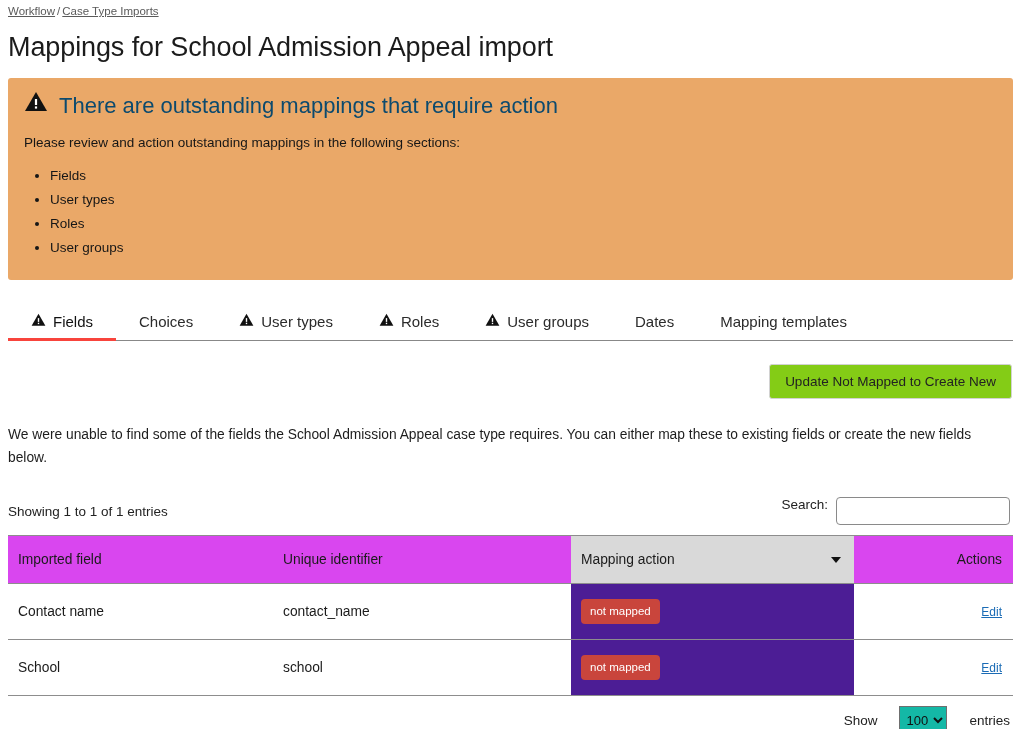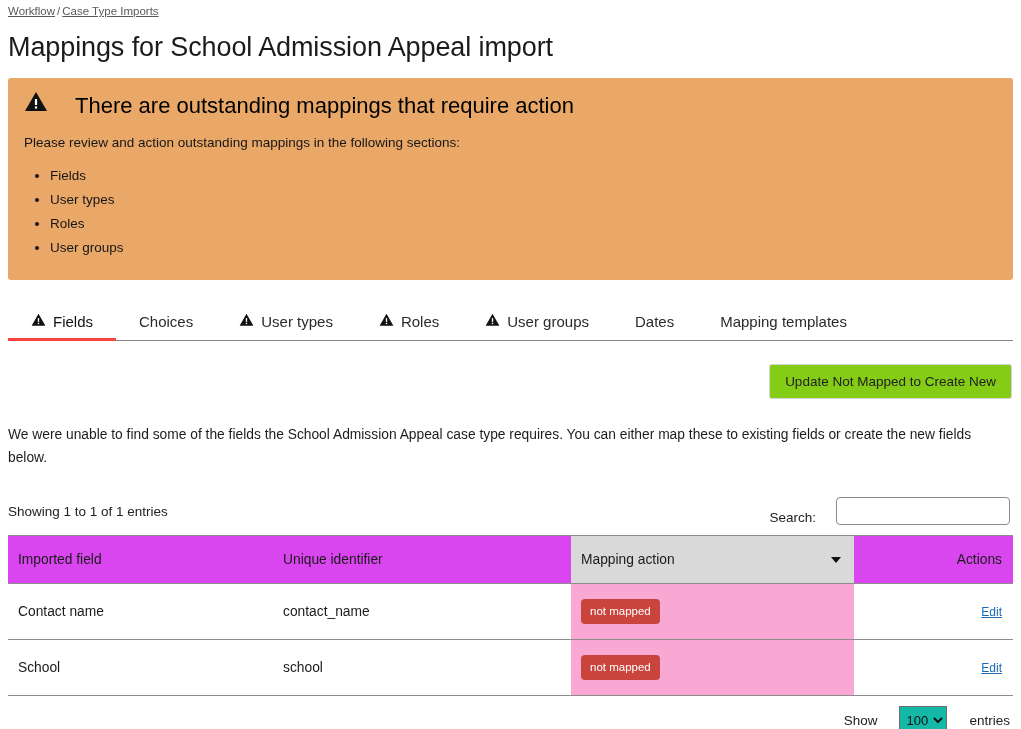--- a/index.html
+++ b/index.html
@@ -25,22 +25,22 @@
   }
 
   
   .banner {
     margin-top: 14px;
     background: #eaa868;
     border-radius: 3px;
     padding: 13px 16px 20px 16px;
   }
   .banner-head {
-    display: flex; align-items: center; gap: 27px;
-    font-size: 22px; color: #000000; line-height: 28px;
+    display: flex; align-items: center; gap: 11px;
+    font-size: 22px; color: #0c4a6e; line-height: 28px;
   }
   .tri { display: inline-block; }
   .banner-sub { font-size: 13.5px; color: #161616; margin-top: 14px; line-height: 18px; }
   .banner-list { margin: 12px 0 0 0; padding-left: 26px; }
   .banner-list li { font-size: 13.5px; color: #161616; line-height: 24px; }
 
   
   .tabs {
     display: flex; align-items: flex-end;
     margin-top: 19px;
@@ -73,21 +73,21 @@
     font-size: 13.8px; line-height: 23px; color: #1d1d1d;
     margin-top: 24px; max-width: 1000px;
   }
 
   
   .table-controls {
     display: flex; align-items: center; justify-content: space-between;
     margin-top: 27px; height: 30px;
   }
   .showing { font-size: 13.5px; color: #222; }
-  .search-wrap { display: flex; align-items: flex-end; gap: 20px; padding-right: 3px; }
+  .search-wrap { display: flex; align-items: flex-start; gap: 8px; padding-right: 3px; }
   .search-label { font-size: 13.5px; color: #222; }
   .search-input {
     width: 174px; height: 28px; border: 1px solid #8a8a8a; border-radius: 4px;
     font-size: 13px; padding: 0 6px; font-family: "Liberation Sans", sans-serif;
     background: #fff; color: #222; outline: none;
   }
 
   
   table { width: 100%; border-collapse: collapse; margin-top: 9px; table-layout: fixed; }
   thead th {
@@ -100,21 +100,21 @@
   thead th.actions-col { text-align: right; padding-right: 11px; }
   .sort-caret {
     position: absolute; right: 13px; top: 50%; transform: translateY(-50%);
     width: 0; height: 0; border-left: 5px solid transparent;
     border-right: 5px solid transparent; border-top: 6px solid #111;
   }
   tbody td {
     font-size: 13.8px; color: #1b1b1b; padding: 15px 10px;
     border-bottom: 1px solid #8d8d8d; height: 54px; vertical-align: middle;
   }
-  tbody td.sorted-cell { background: #f9a8d4; }
+  tbody td.sorted-cell { background: #4c1d95; }
   tbody td.actions-cell { text-align: right; padding-right: 11px; }
   .badge {
     display: inline-block; background: #c9453c; color: #fff;
     font-size: 11.5px; padding: 6px 9px; border-radius: 4px; line-height: 13px;
   }
   .edit-link { color: #1a6bb5; text-decoration: underline; font-size: 12px; cursor: pointer; }
 
   
   .table-footer {
     display: flex; justify-content: flex-end; align-items: center;

